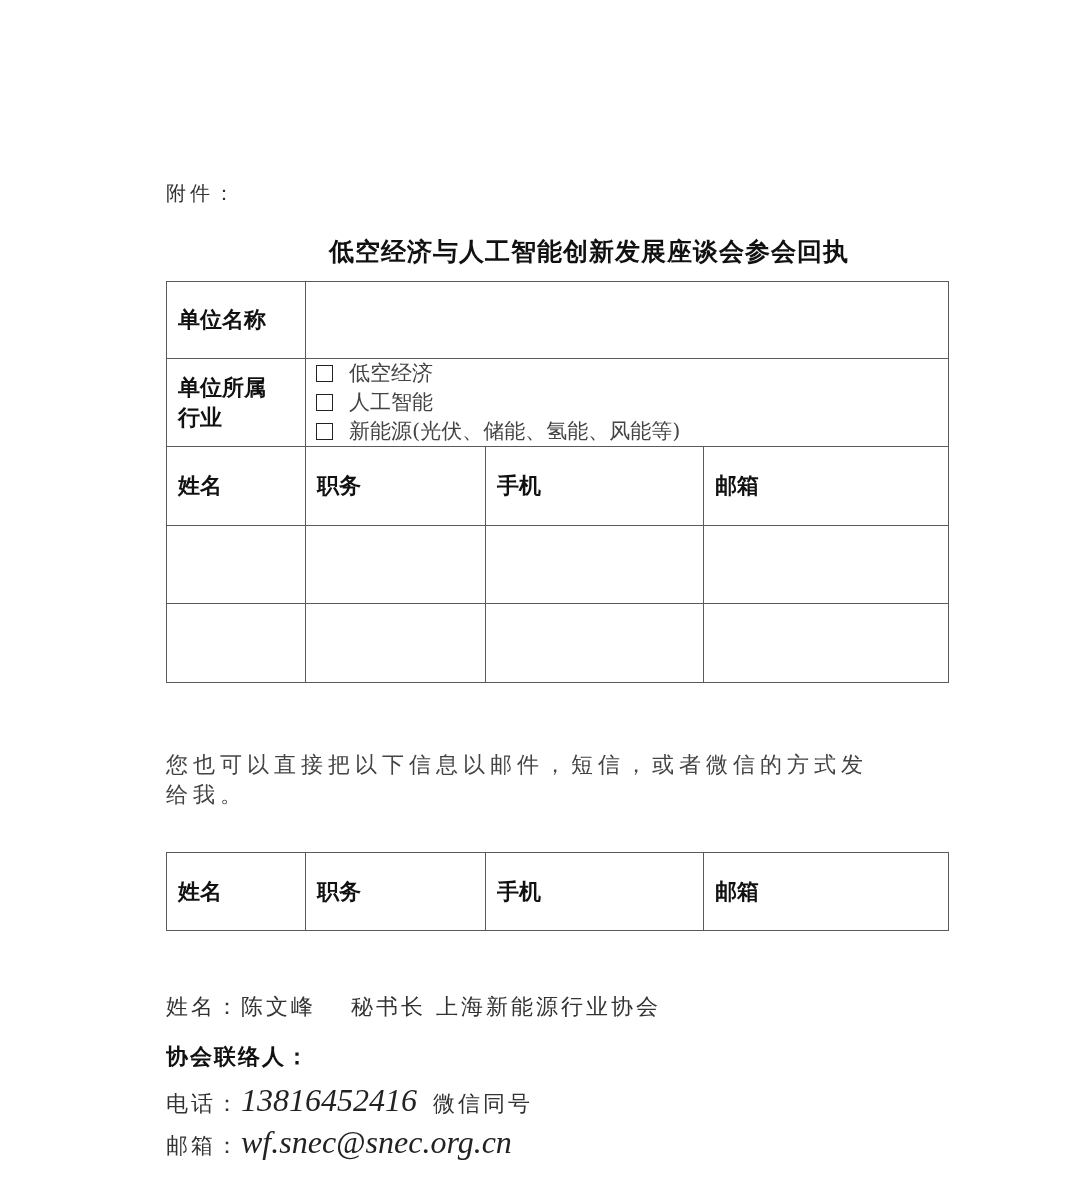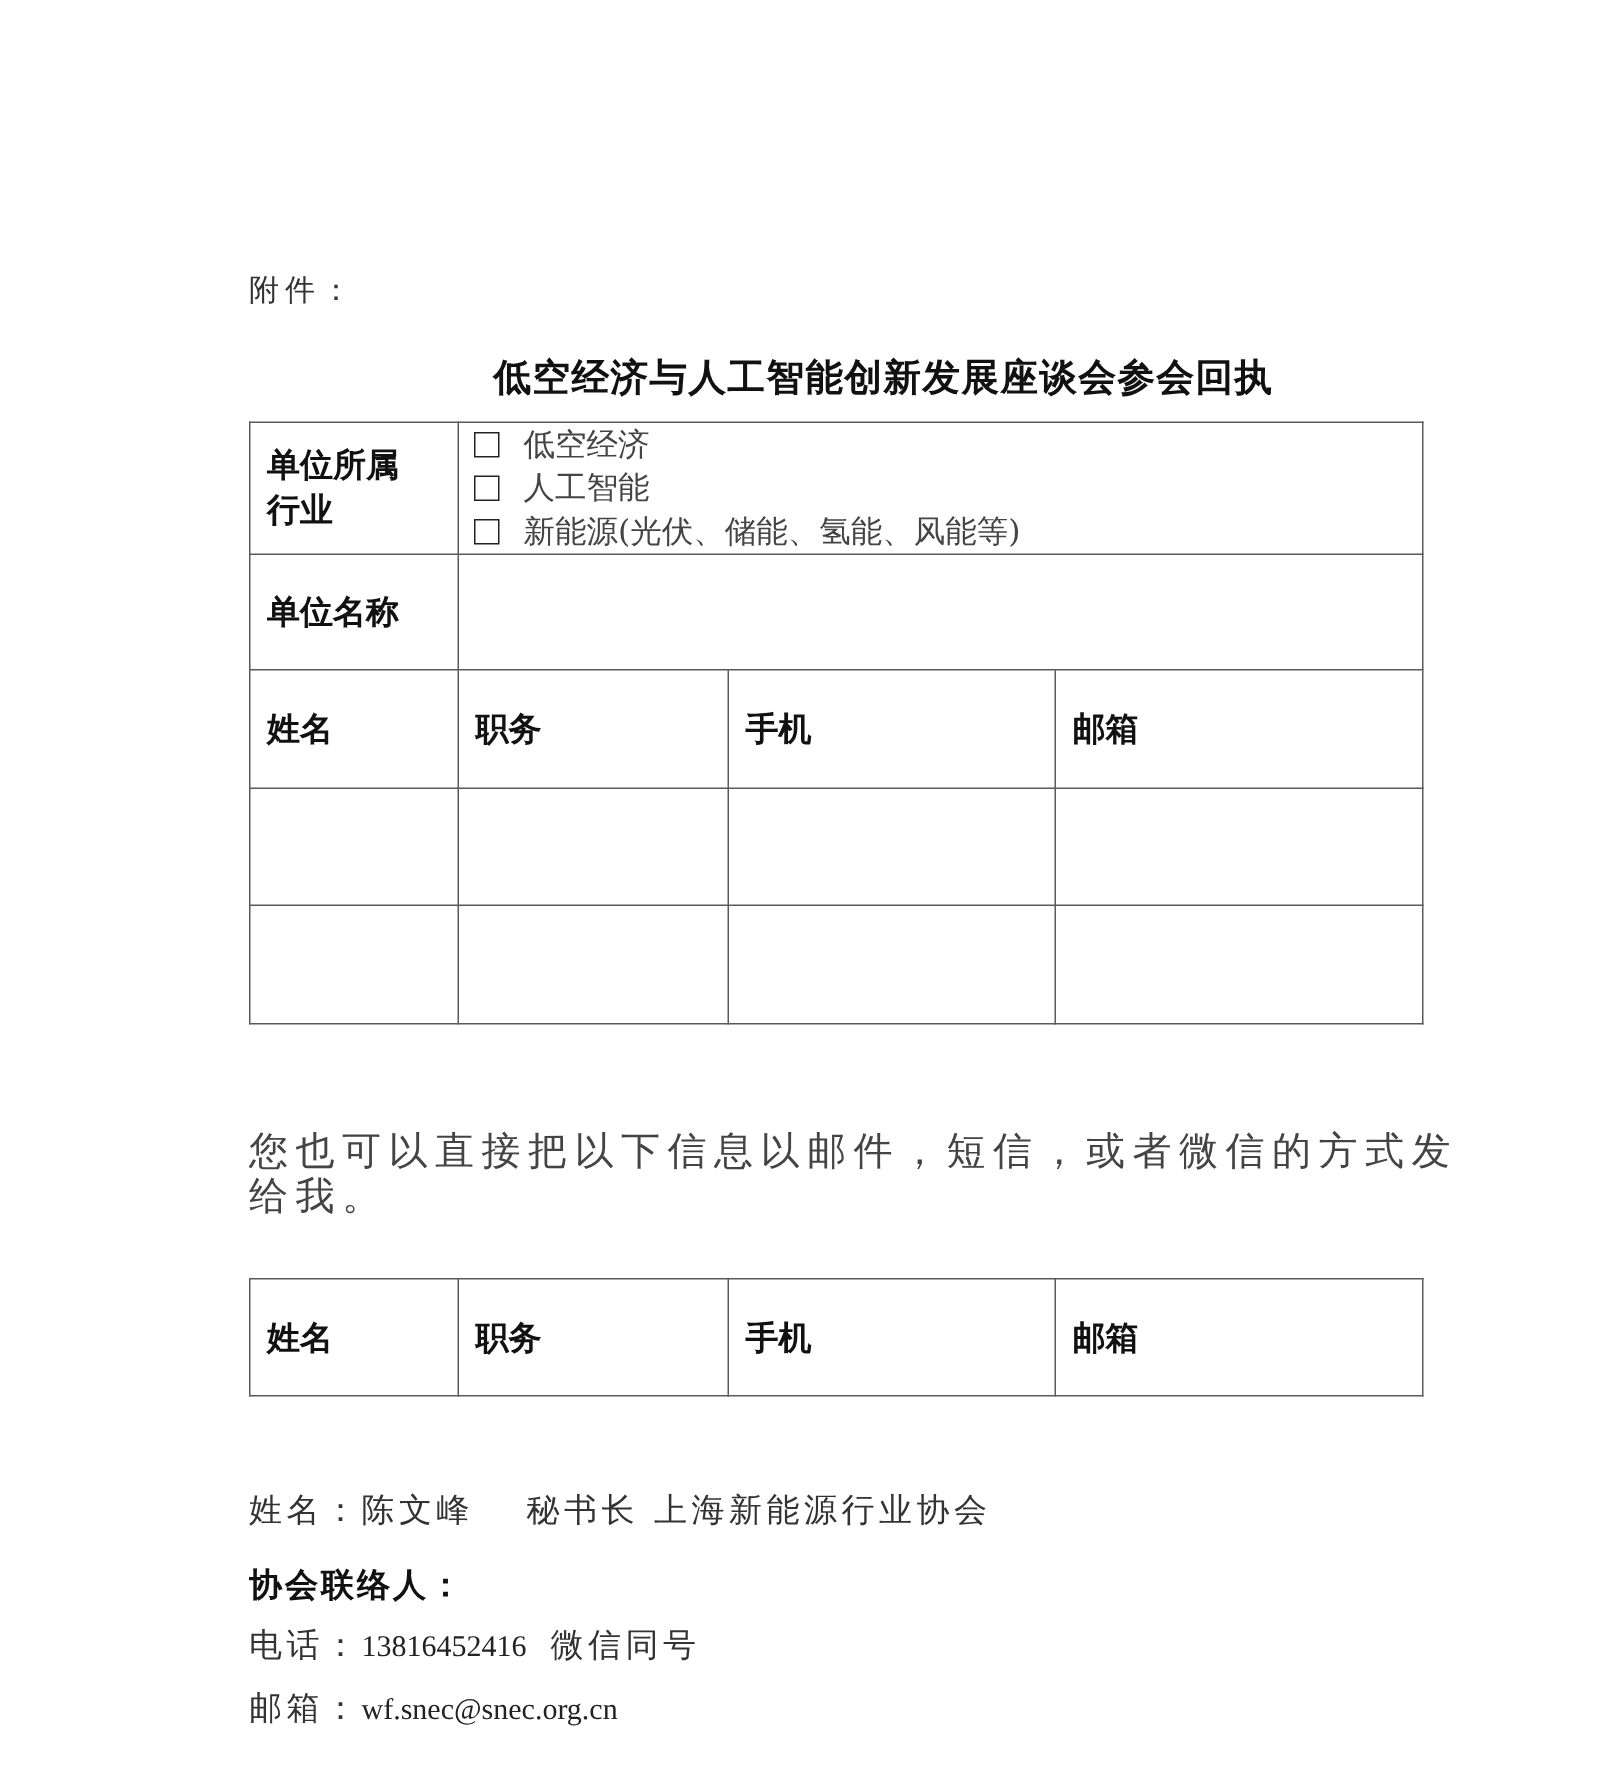--- a/index.html
+++ b/index.html
@@ -12,62 +12,62 @@
     table.form { position:absolute; border-collapse:collapse; left:166px; width:782px; table-layout:fixed; }
     table.form td { border:1.5px solid #5a5a5a; padding:0 0 0 11px; vertical-align:middle;
                     font-family:"DejaVu Sans", sans-serif; font-weight:bold; font-size:22px; color:#111; }
     .t1 { top:281px; }
     .t2 { top:852px; }
     .lbl { line-height:30px; }
     .opts { padding-left:10px !important; font-weight:normal !important; font-family:"DejaVu Serif", serif !important;
             font-size:21px !important; color:#444 !important; }
     .opt { line-height:29px; height:29px; display:flex; align-items:center; }
     .box { display:inline-block; width:15px; height:15px; border:1.5px solid #222; margin-right:16px; }
-    .note { left:166px; font-size:26px; color:#444; letter-spacing:5px; }
+    .note { left:166px; font-size:22px; color:#444; letter-spacing:5px; }
     .contact { left:166px; font-size:22px; color:#333; letter-spacing:3px; }
-    .contact .v { font-family:"Liberation Serif", serif; letter-spacing:0; font-size:20px; color:#222; }
+    .contact .v { font-family:"Liberation Serif", serif; letter-spacing:0; font-size:32px; color:#222;font-style:italic; }
     .bold { font-family:"DejaVu Sans", sans-serif; font-weight:bold; color:#111; letter-spacing:2px;margin-top:44px; }
   </style>
 </head>
 <body>
 
 <div class="abs attach">附件：</div>
 <div class="abs title">低空经济与人工智能创新发展座谈会参会回执</div>
 
 <table class="form t1">
   <colgroup>
     <col style="width:139px">
       <col style="width:180px">
       <col style="width:218px">
       <col style="width:245px">
   </colgroup>
   <tbody>
-      <tr style="height:87px">
+      <tr style="height:77px">
+    <td>单位名称</td>
+    <td colspan="3"></td>
+  </tr>
+  <tr style="height:87px">
     <td>
       <div class="lbl">单位所属</div>
       <div class="lbl">行业</div>
     </td>
     <td colspan="3" class="opts">
       <div class="opt">
         <span class="box"></span>
         <span>低空经济</span>
       </div>
       <div class="opt">
         <span class="box"></span>
         <span>人工智能</span>
       </div>
       <div class="opt">
         <span class="box"></span>
         <span>新能源(光伏、储能、氢能、风能等)</span>
       </div>
     </td>
-  </tr>
-  <tr style="height:77px">
-    <td>单位名称</td>
-    <td colspan="3"></td>
   </tr>
   <tr style="height:79px">
     <td>姓名</td>
     <td>职务</td>
     <td>手机</td>
     <td>邮箱</td>
   </tr>
   <tr style="height:78px">
     <td></td>
     <td></td>

